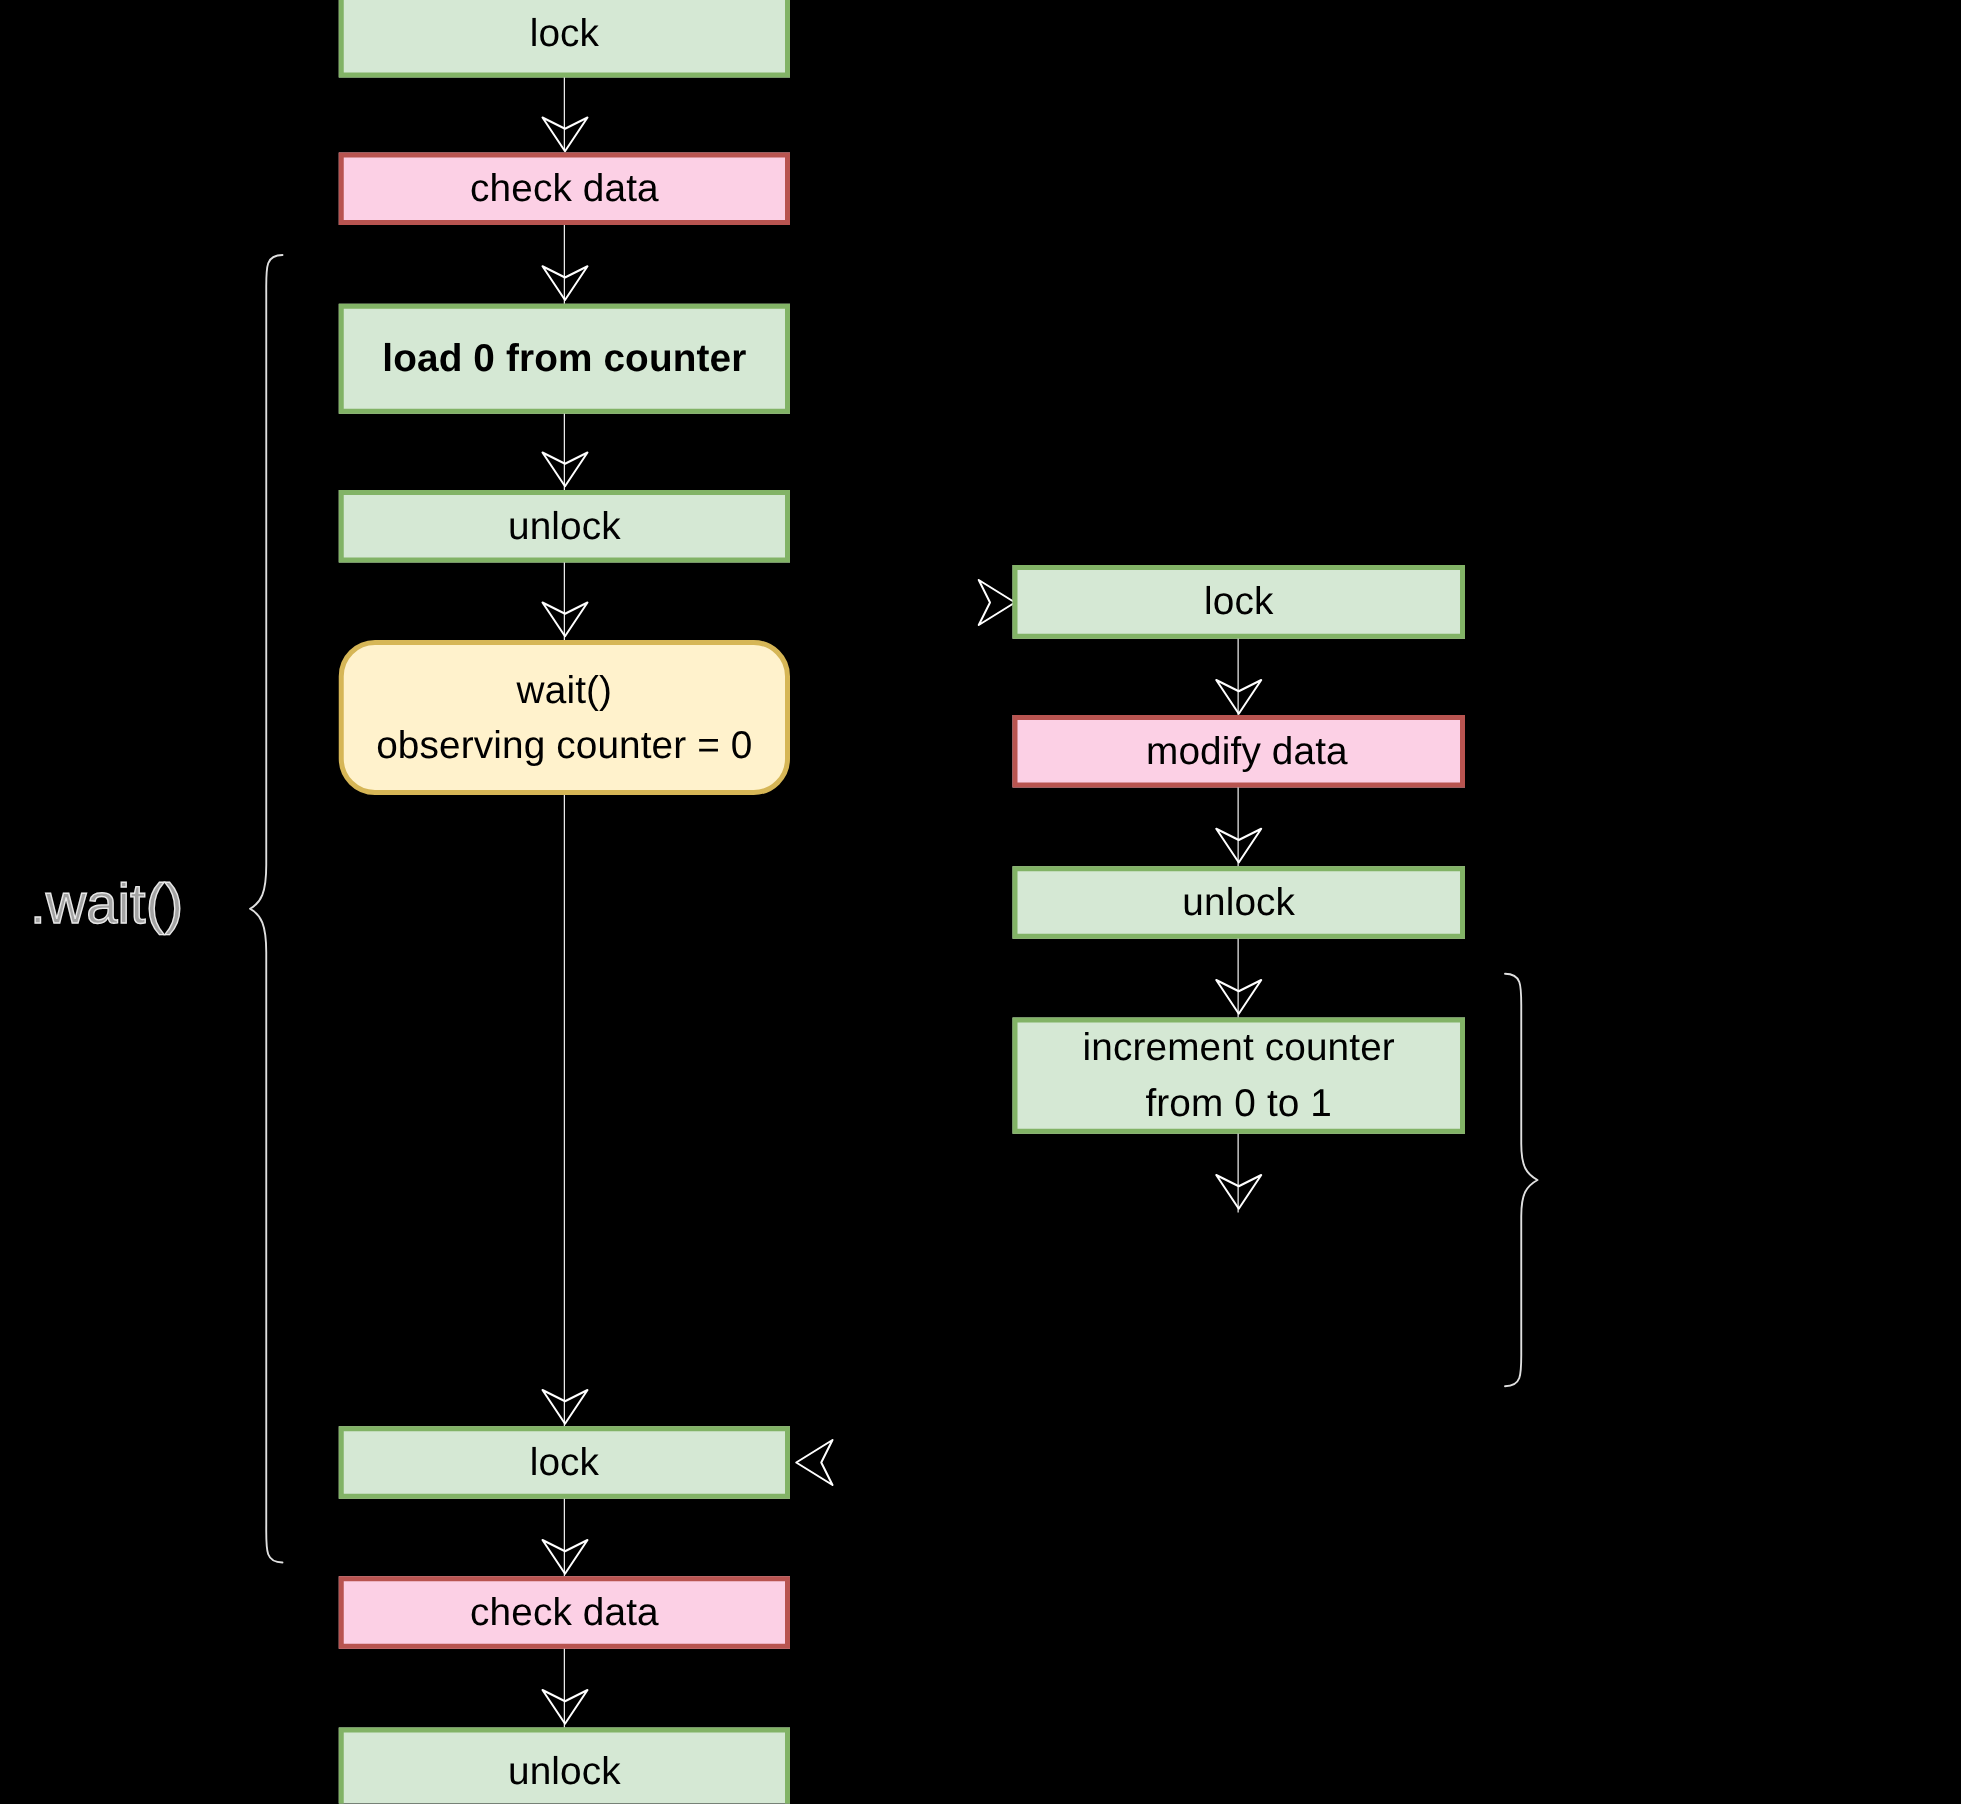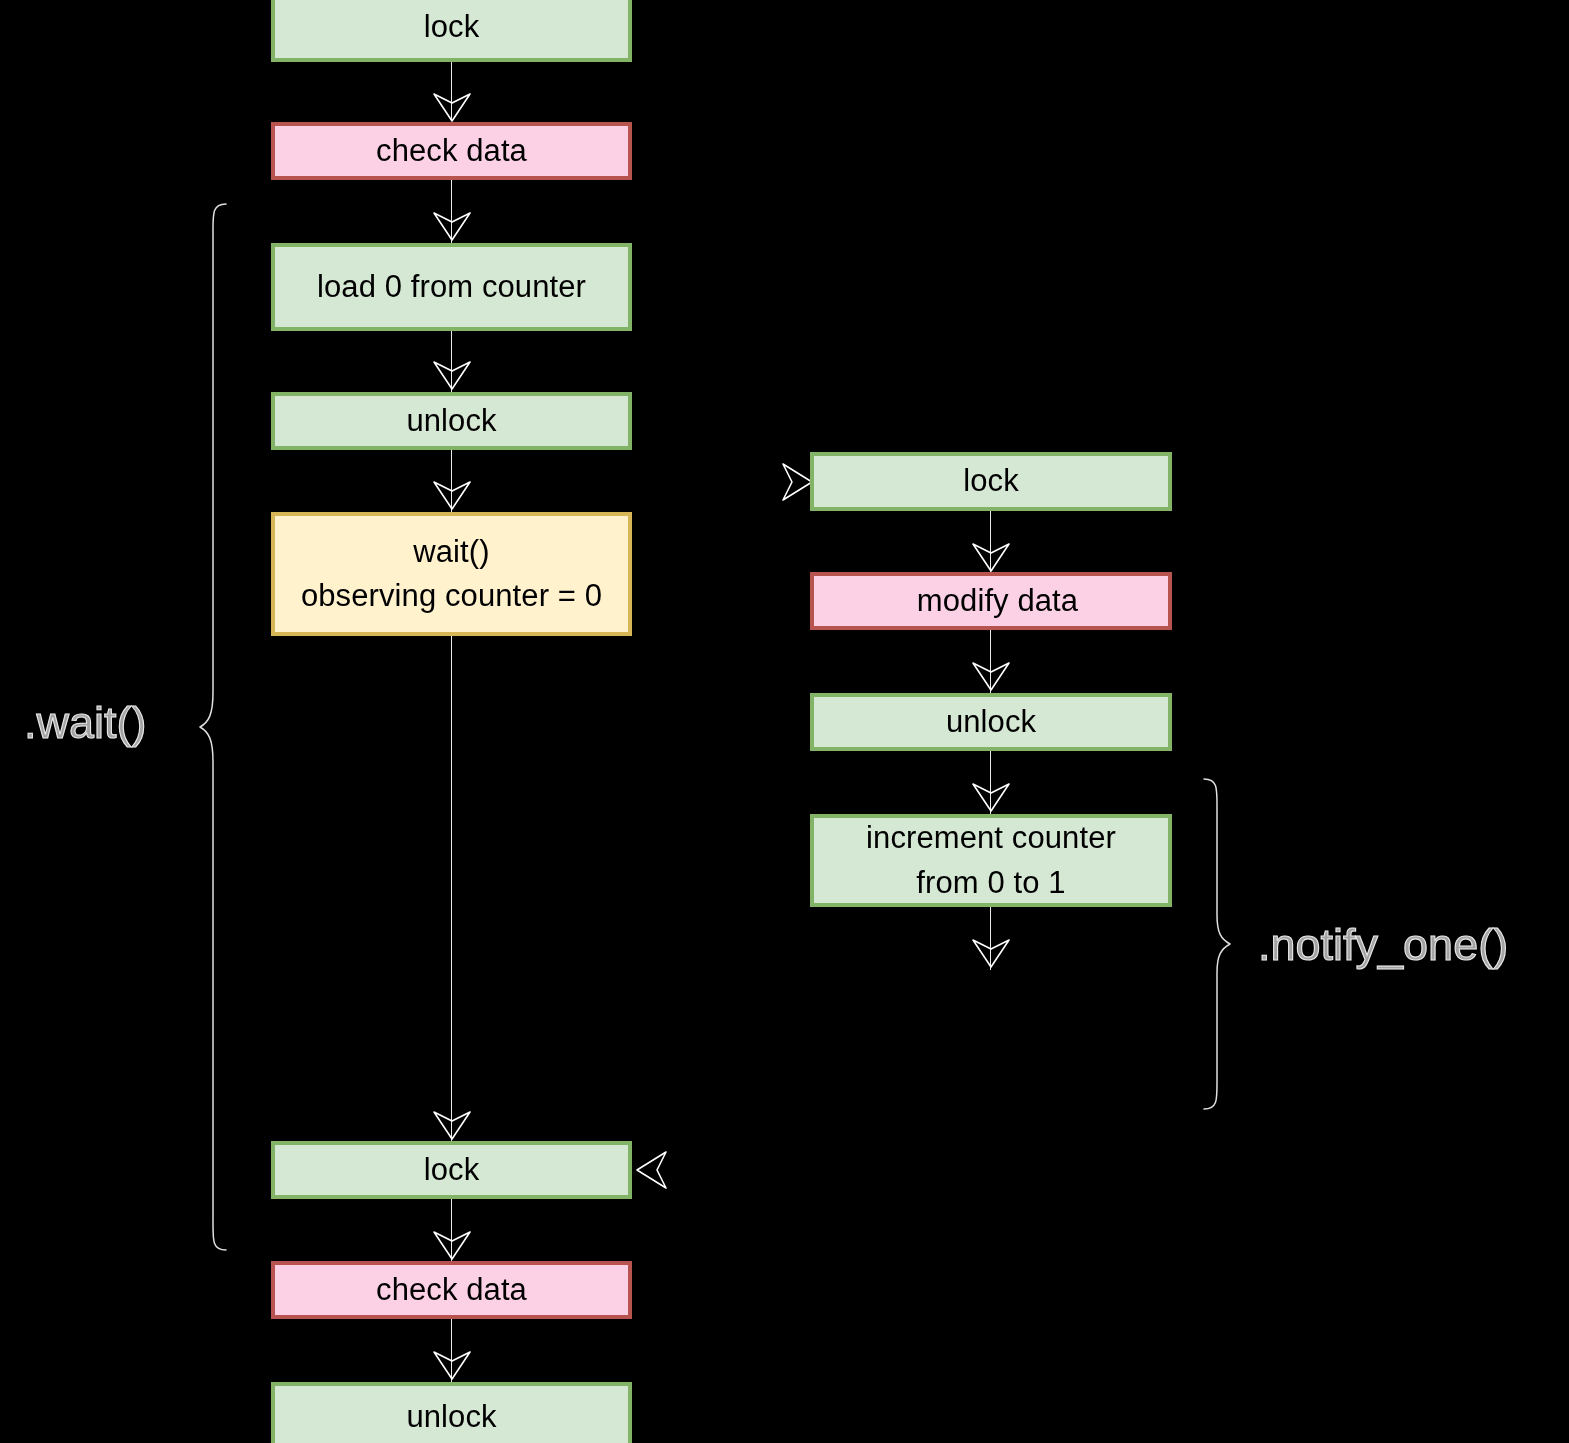--- a/index.html
+++ b/index.html
@@ -37,20 +37,21 @@
     background: #d5e8d4;
     border-color: #82b366;
   }
   .node.pink {
     background: #fcd0e5;
     border-color: #b85450;
   }
   .node.yellow {
     background: #fff2cc;
     border-color: #d6b656;
+    border-radius: 29px;
   }
 
   
   .shaft-v {
     position: absolute;
     width: 1px;
     background: #ffffff;
     opacity: 0.92;
   }
 
@@ -113,21 +114,21 @@
     <span>check data</span>
   </div>
 
   <div class="shaft-v" style="left:451px; top:180px; height:63px;"></div>
   <div class="arrow" style="left:432px; top:211px;">
     <svg width="40" height="32" viewBox="0 0 40 32">
         <path d="M2 2 L20 29 L38 2 L20 11 Z"></path>
       </svg>
   </div>
 
-  <div class="node green" style="left:271px; top:243px; width:361px; height:88px;">
+  <div class="node green" style="left:271px; top:243px; width:361px; height:88px;font-weight:bold;">
     <span>load 0 from counter</span>
   </div>
 
   <div class="shaft-v" style="left:451px; top:331px; height:61px;"></div>
   <div class="arrow" style="left:432px; top:360px;">
     <svg width="40" height="32" viewBox="0 0 40 32">
         <path d="M2 2 L20 29 L38 2 L20 11 Z"></path>
       </svg>
   </div>
 
@@ -255,15 +256,14 @@
     <svg width="34" height="338" viewBox="0 0 34 338" preserveAspectRatio="none">
       <path d="M4 4
                C 18 4, 17 14, 17 34
                L 17 140
                C 17 158, 21 164, 30 169
                C 21 174, 17 180, 17 198
                L 17 304
                C 17 324, 18 334, 4 334"></path>
     </svg>
   </div>
-  <div class="brace-label" style="left:1258px; top:922px;">.notify_one()</div>
 
 </div>
 
 </body></html>

